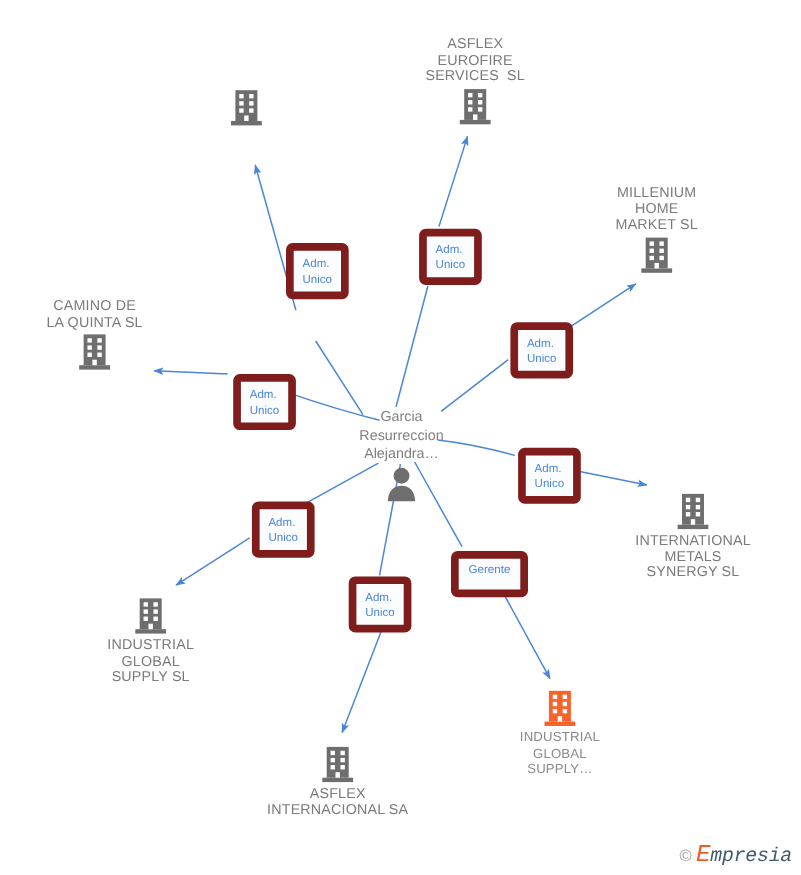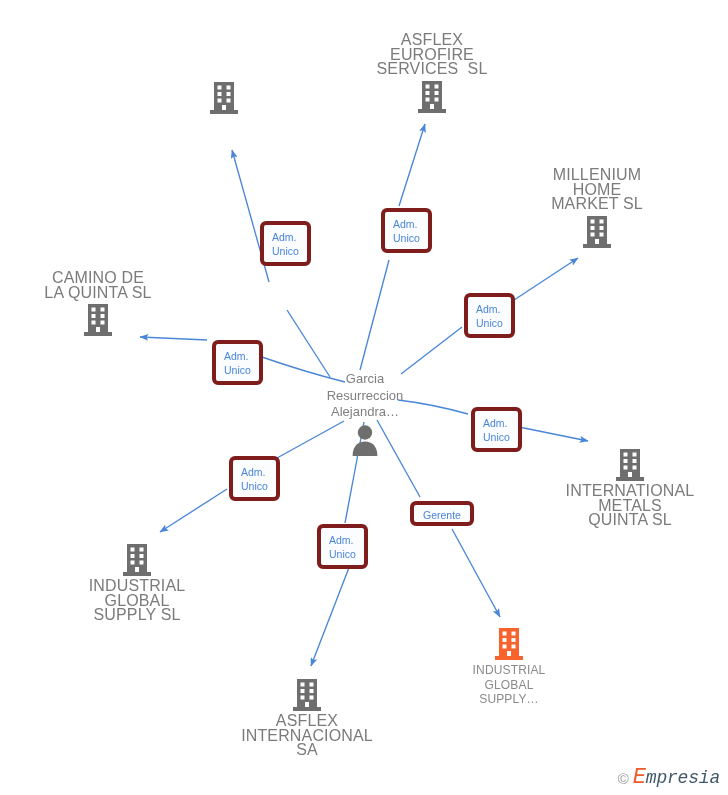--- a/index.html
+++ b/index.html
@@ -26,21 +26,21 @@
   }
   
   .node {
     position: absolute;
     width: 150px;
     margin-left: -75px;
     text-align: center;
     line-height: 14.5px;
   }
   .node-label {
-    font-size: 16px;
+    font-size: 13px;
     color: #7b7b7b;
     letter-spacing: 0.15px;
     white-space: pre-wrap;
   }
   .node-label.highlight {
     color: #8a8a8a;
     font-size: 12px;
   }
   .node-icon {
     display: block;
@@ -62,31 +62,31 @@
     color: #808080;
     line-height: 16.5px;
     white-space: pre-wrap;
   }
 
   
   .edge-label {
     position: absolute;
     box-sizing: border-box;
     background: #fbfcfe;
-    border: 4px solid #7f1d1d;
+    border: 7px solid #7f1d1d;
     border-radius: 6px;
     color: #4a86d8;
     font-size: 10.5px;
     text-align: left;
     padding: 5px 8px 4px 8px;
     line-height: 14px;
     white-space: pre-line;
   }
   .edge-label.single {
-    padding: 4px 9px 0 9px;
+    padding: 4px 9px 11px 9px;
     line-height: 13px;
   }
 
   
   #watermark {
     position: absolute;
     right: 8px;
     bottom: 6px;
     display: flex;
     align-items: center;
@@ -197,21 +197,21 @@
         <rect x="17.5" y="4.5" width="4" height="4"></rect>
         <rect x="8.5" y="11" width="4" height="4"></rect>
         <rect x="17.5" y="11" width="4" height="4"></rect>
         <rect x="8.5" y="17.5" width="4" height="4"></rect>
         <rect x="17.5" y="17.5" width="4" height="4"></rect>
         <rect x="13" y="24" width="4" height="5"></rect>
       </g>
     </svg>
   </div>
 
-  <div class="node label-top" style="left:98px; top:271px;">
+  <div class="node label-top" style="left:86px; top:271px;">
     <div class="node-label">CAMINO DE
 LA QUINTA SL</div>
     <svg class="node-icon" width="30" height="34" viewBox="0 0 30 34">
       <rect x="5" y="1" width="20" height="28" fill="#6e6e6e"></rect>
       <rect x="1" y="29" width="28" height="4" fill="#6e6e6e"></rect>
       <g fill="#ffffff">
         <rect x="8.5" y="4.5" width="4" height="4"></rect>
         <rect x="17.5" y="4.5" width="4" height="4"></rect>
         <rect x="8.5" y="11" width="4" height="4"></rect>
         <rect x="17.5" y="11" width="4" height="4"></rect>
@@ -231,21 +231,21 @@
         <rect x="17.5" y="4.5" width="4" height="4"></rect>
         <rect x="8.5" y="11" width="4" height="4"></rect>
         <rect x="17.5" y="11" width="4" height="4"></rect>
         <rect x="8.5" y="17.5" width="4" height="4"></rect>
         <rect x="17.5" y="17.5" width="4" height="4"></rect>
         <rect x="13" y="24" width="4" height="5"></rect>
       </g>
     </svg>
     <div class="node-label">INTERNATIONAL
 METALS
-QUINTA SL</div>
+SYNERGY SL</div>
   </div>
 
   <div class="node label-bottom" style="left:137px; top:543px;">
     <svg class="node-icon" width="30" height="34" viewBox="0 0 30 34">
       <rect x="5" y="1" width="20" height="28" fill="#6e6e6e"></rect>
       <rect x="1" y="29" width="28" height="4" fill="#6e6e6e"></rect>
       <g fill="#ffffff">
         <rect x="8.5" y="4.5" width="4" height="4"></rect>
         <rect x="17.5" y="4.5" width="4" height="4"></rect>
         <rect x="8.5" y="11" width="4" height="4"></rect>

